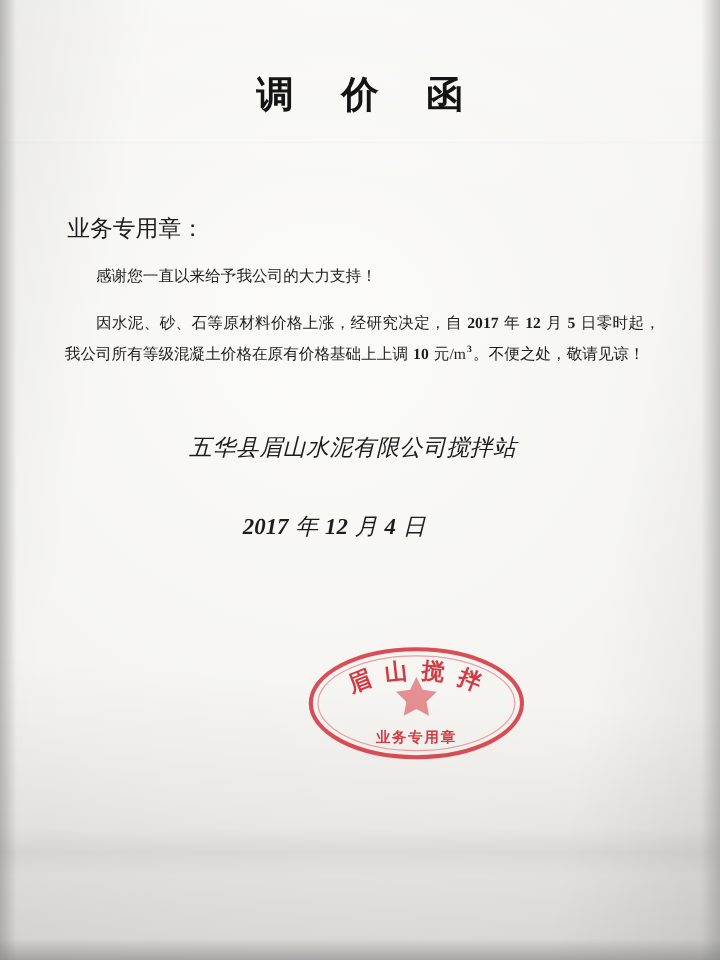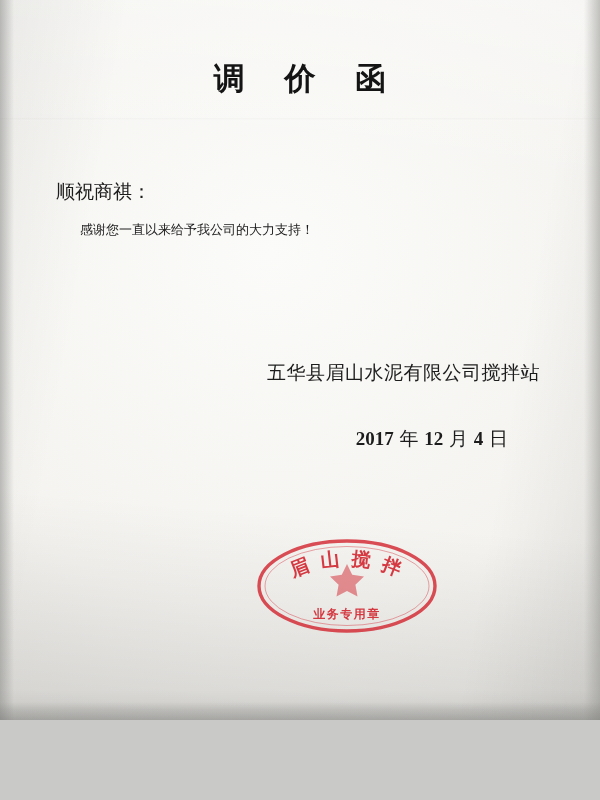--- a/index.html
+++ b/index.html
@@ -9,21 +9,21 @@
   body {
     width: 600px;
     height: 800px;
     overflow: hidden;
     background: #c9c9c7;
     font-family: "Liberation Serif", serif;
   }
   .page {
     position: relative;
     width: 600px;
-    height: 720px;
+    height: 800px;
     background:
       radial-gradient(ellipse 120% 90% at 45% 35%, #fbfbf9 0%, #f4f3f0 55%, #e7e6e2 85%, #dcdbd6 100%);
     overflow: hidden;
   }
   
   .page::before {
     content: "";
     position: absolute;
     inset: 0;
     background:
@@ -116,24 +116,25 @@
     vertical-align: super;
   }
 
   .closing {
     font-size: 19px;
     margin-top: 30px;
     padding-left: 5.2em;
   }
 
   .signature-block {
-    margin-top: 118px;
-    text-align: right;
+    margin-top: 53px;
+    text-align: center;
     padding-right: 12px;
     position: relative;
+    font-style: italic;
   }
   .company {
     font-size: 19px;
     letter-spacing: 0.5px;
   }
   .sign-date {
     font-size: 19px;
     margin-top: 40px;
     padding-right: 32px;
   }
@@ -163,24 +164,25 @@
   <div class="crease-a"></div>
   <div class="crease-b"></div>
   <div class="edge-left"></div>
   <div class="edge-right"></div>
   <div class="edge-bottom"></div>
 
   <div class="content">
 
     <h1 class="doc-title">调 价 函</h1>
 
-    <div class="salutation">顺祝商祺：</div>
+    <div class="salutation">业务专用章：</div>
 
     <p class="para indent">感谢您一直以来给予我公司的大力支持！</p>
 
+    <p class="para indent">因水泥、砂、石等原材料价格上涨，经研究决定，自 <span class="num">2017</span> 年 <span class="num">12</span> 月 <span class="num">5</span> 日零时起，我公司所有等级混凝土价格在原有价格基础上上调 <span class="num">10</span> 元/m<sup class="unit"><span class="num">3</span></sup>。不便之处，敬请见谅！</p>
 
 
     <div class="signature-block">
       <div class="company">五华县眉山水泥有限公司搅拌站</div>
       <div class="sign-date"><span class="num">2017</span> 年 <span class="num">12</span> 月 <span class="num">4</span> 日</div>
     </div>
   </div>
 
   <div class="stamp">
     <svg width="190" height="105" viewBox="0 0 190 105" xmlns="http://www.w3.org/2000/svg">

